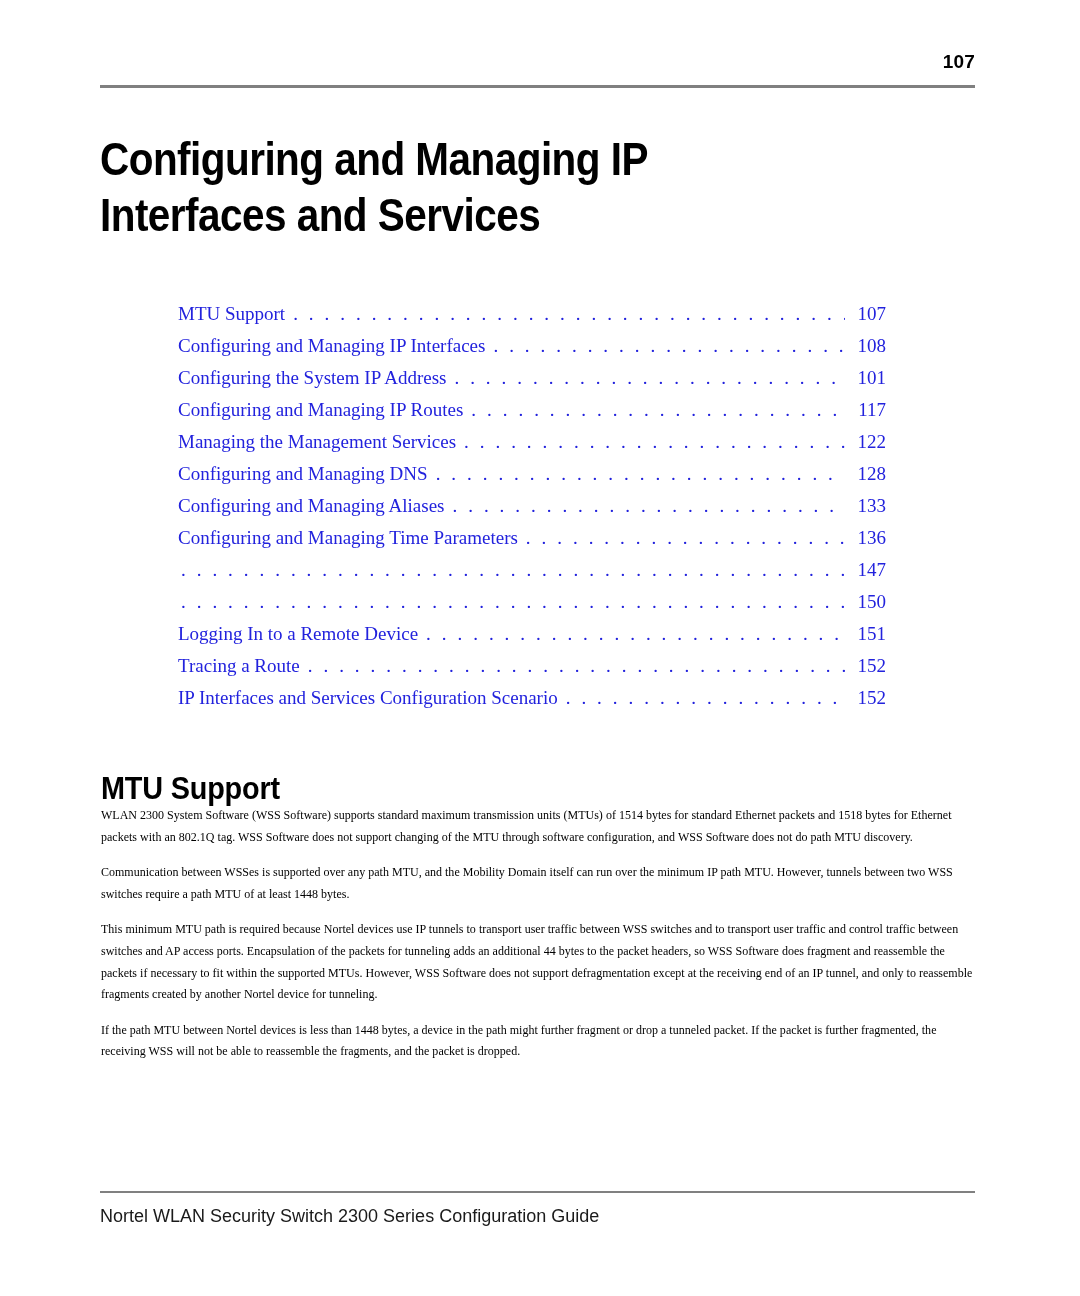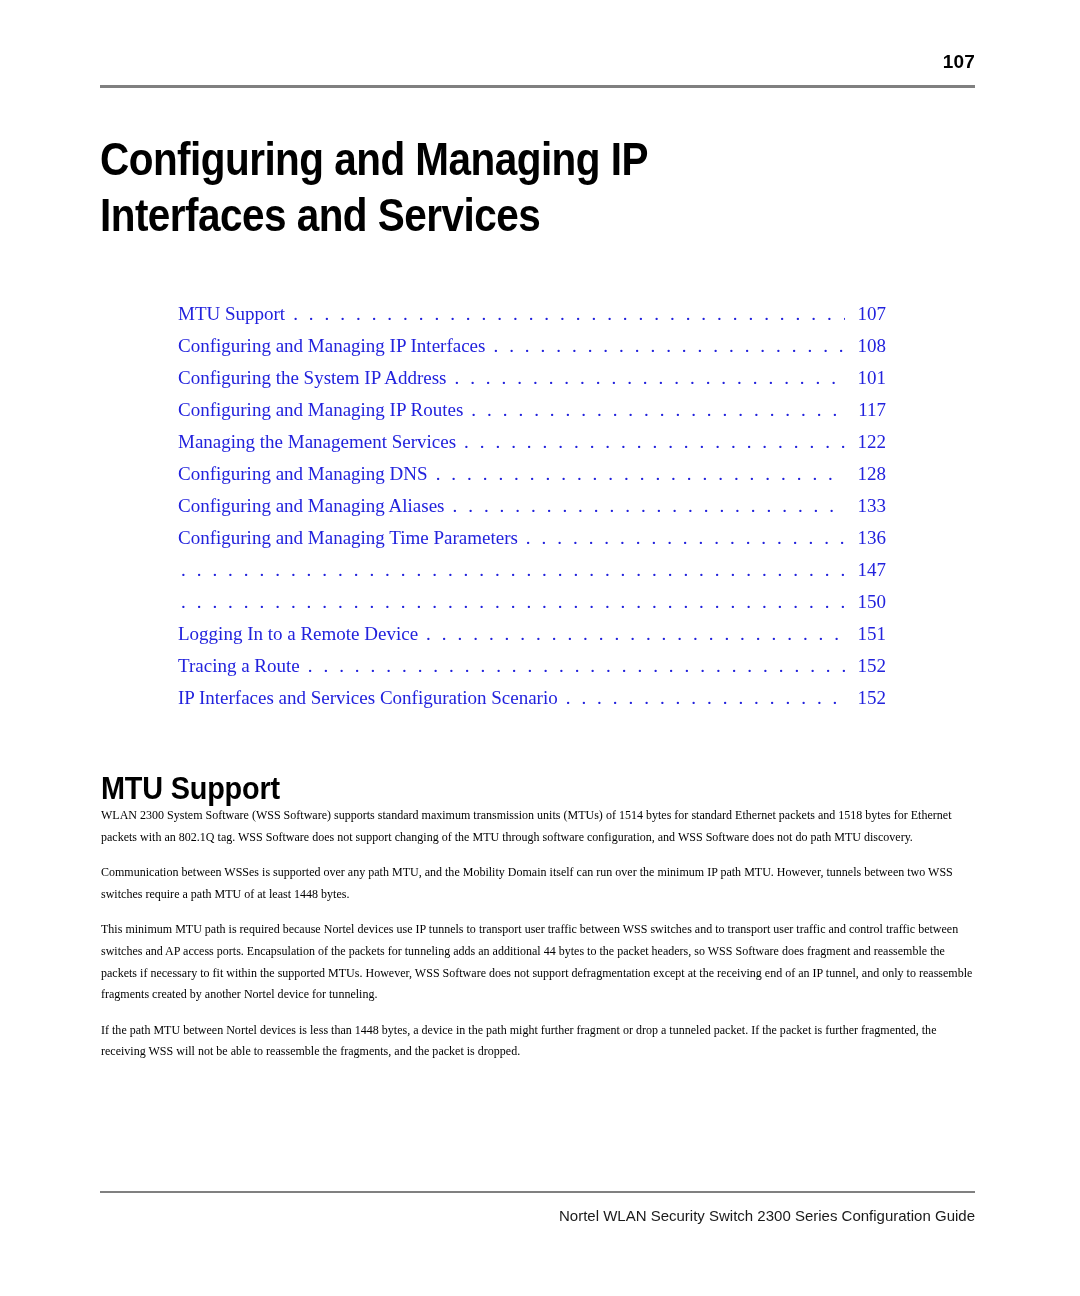--- a/index.html
+++ b/index.html
@@ -143,23 +143,22 @@
     left: 100px;
     width: 875px;
     height: 2px;
     background: #808080;
   }
   .footer-text {
     position: absolute;
     top: 1203px;
     left: 100px;
     width: 875px;
-    text-align: right;
-    font-family: "Liberation Sans Narrow", "Liberation Sans", sans-serif;
-    font-size: 15px;
+    font-family: "Liberation Sans Narrow", "Liberation Sans", sans-serif;
+    font-size: 18px;
     line-height: 26px;
     color: #1a1a1a;
     letter-spacing: 0px;
   }
 </style>
 </head>
 <body>
 
 <div class="page">
 

